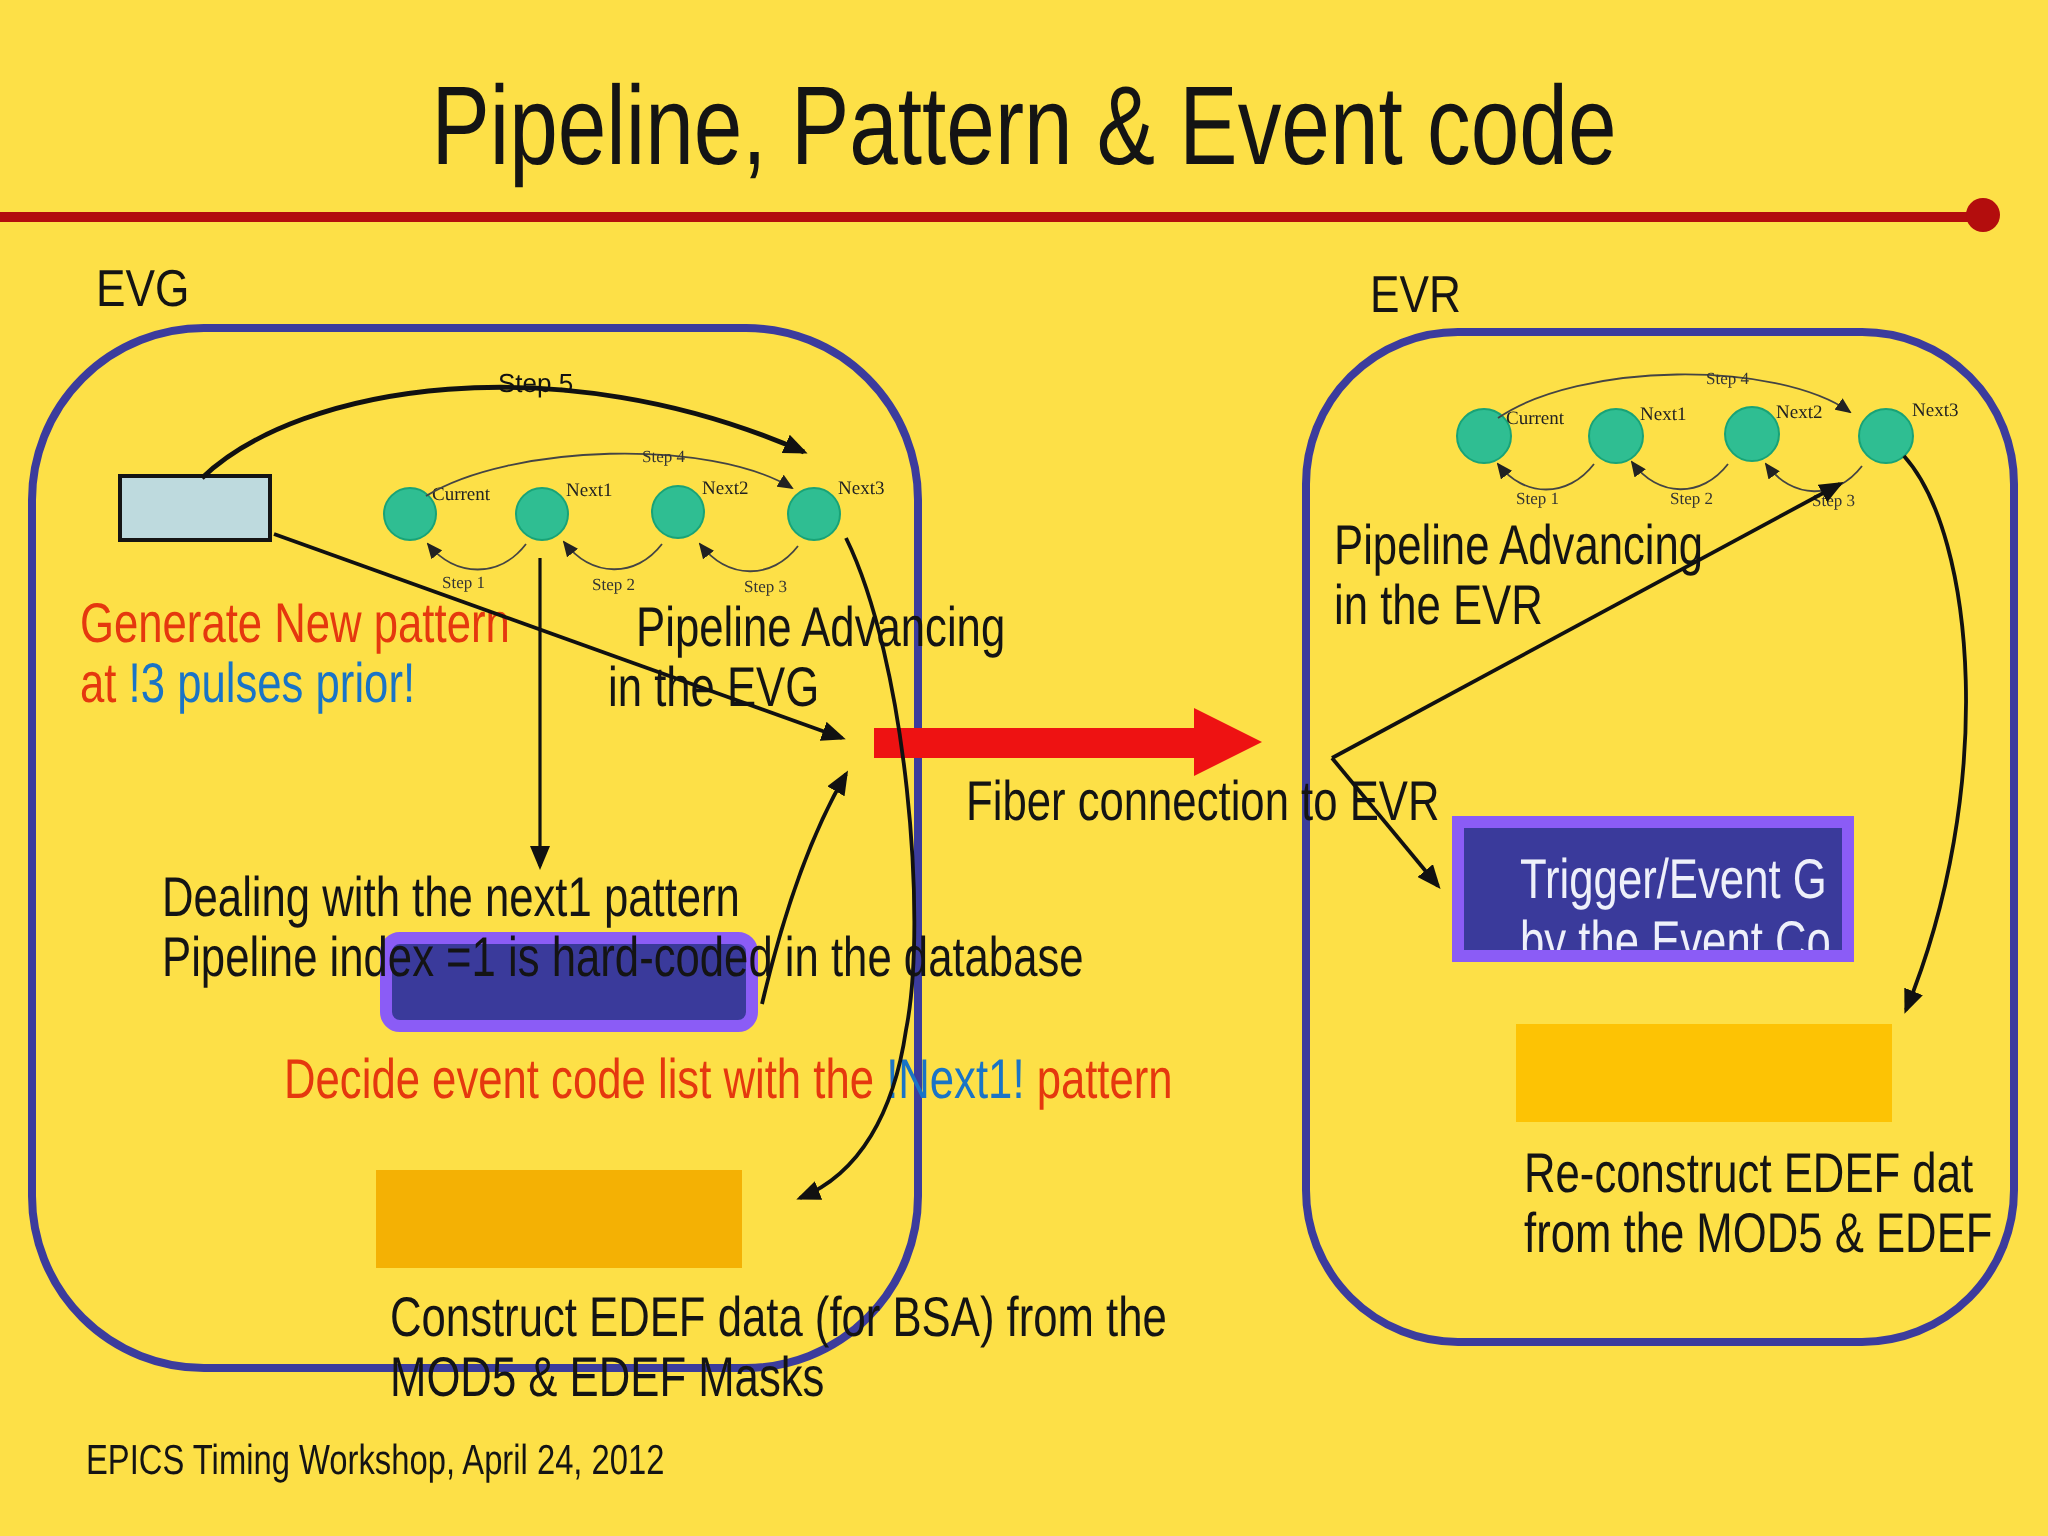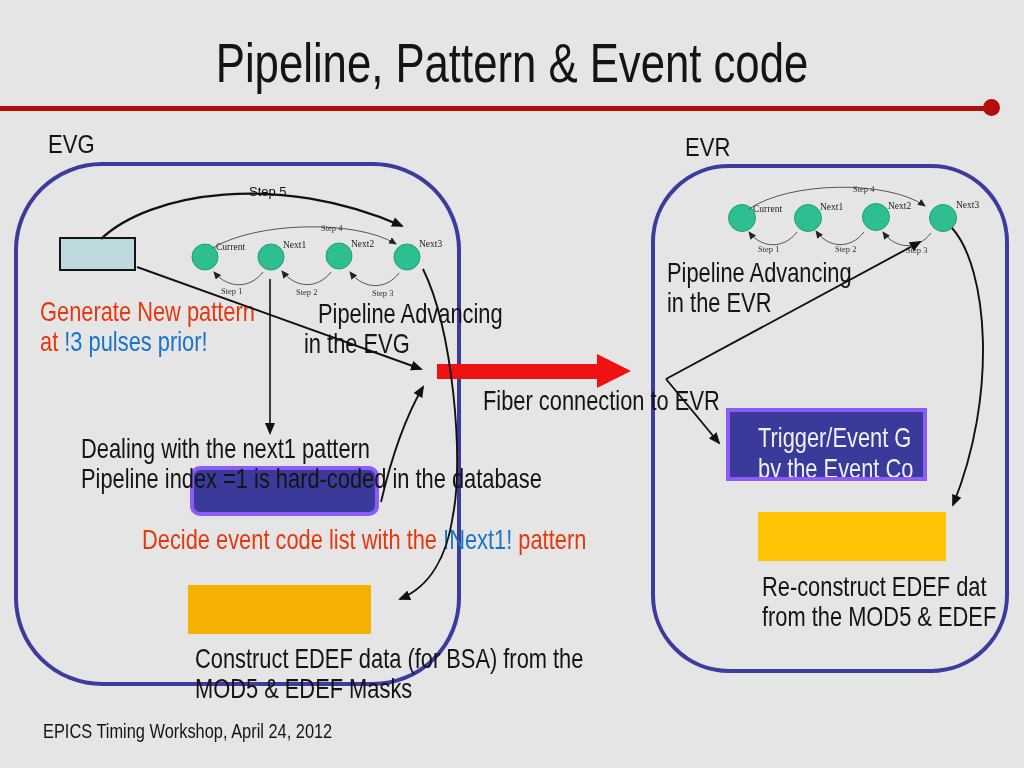--- a/index.html
+++ b/index.html
@@ -1,32 +1,32 @@
 <!DOCTYPE html>
 <html><head>
 <meta charset="utf-8">
 <style>
   html,body{margin:0;padding:0;background:#fff;}
-  #slide{position:relative;width:1024px;height:768px;overflow:hidden;background:#e5e5e5;
+  #slide{position:relative;width:1024px;height:768px;overflow:hidden;background:#fde047;
          font-family:"Liberation Sans",sans-serif;color:#141414;}
   
   .title{position:absolute;left:0;right:0;top:30px;text-align:center;font-size:56px;
          letter-spacing:0;transform:scaleX(0.78);transform-origin:50% 0;white-space:nowrap;}
   .rule{position:absolute;left:0;top:106px;width:984px;height:5px;background:#b30d0d;}
   .rule-dot{position:absolute;left:983px;top:99px;width:17px;height:17px;border-radius:50%;background:#b30d0d;}
   
   .tag{position:absolute;font-size:26px;transform:scaleX(0.85);transform-origin:0 0;white-space:nowrap;}
   
   .container{position:absolute;border:4px solid #3c3c9d;background:transparent;box-sizing:border-box;}
   .evg-box{left:14px;top:162px;width:447px;height:524px;border-radius:88px;}
   .evr-box{left:651px;top:164px;width:358px;height:509px;border-radius:78px;}
   
   .lightblue{position:absolute;left:59px;top:237px;width:77px;height:34px;background:#bedade;
              border:2px solid #141414;box-sizing:border-box;}
-  .bluebox{position:absolute;background:#3a3a9b;border:4px solid #8b5cf6;box-sizing:border-box;}
+  .bluebox{position:absolute;background:#3a3a9b;border:6px solid #8b5cf6;box-sizing:border-box;}
   .evg-db{left:190px;top:466px;width:189px;height:50px;border-radius:10px;z-index:1;}
   .trigger{left:726px;top:408px;width:201px;height:73px;z-index:2;overflow:hidden;}
   .trigger-text{position:absolute;left:28px;top:10px;font-size:28px;line-height:31px;color:#eef0fa;
                 transform:scaleX(0.78);transform-origin:0 0;white-space:nowrap;}
   .yellow{position:absolute;z-index:1;}
   .evg-yellow{left:188px;top:585px;width:183px;height:49px;background:#f4b104;}
   .evr-yellow{left:758px;top:512px;width:188px;height:49px;background:#fdc304;}
   
   .fiber-body{position:absolute;left:437px;top:364px;width:161px;height:15px;background:#ee1212;z-index:2;}
   .fiber-head{position:absolute;left:597px;top:354px;width:0;height:0;z-index:2;

